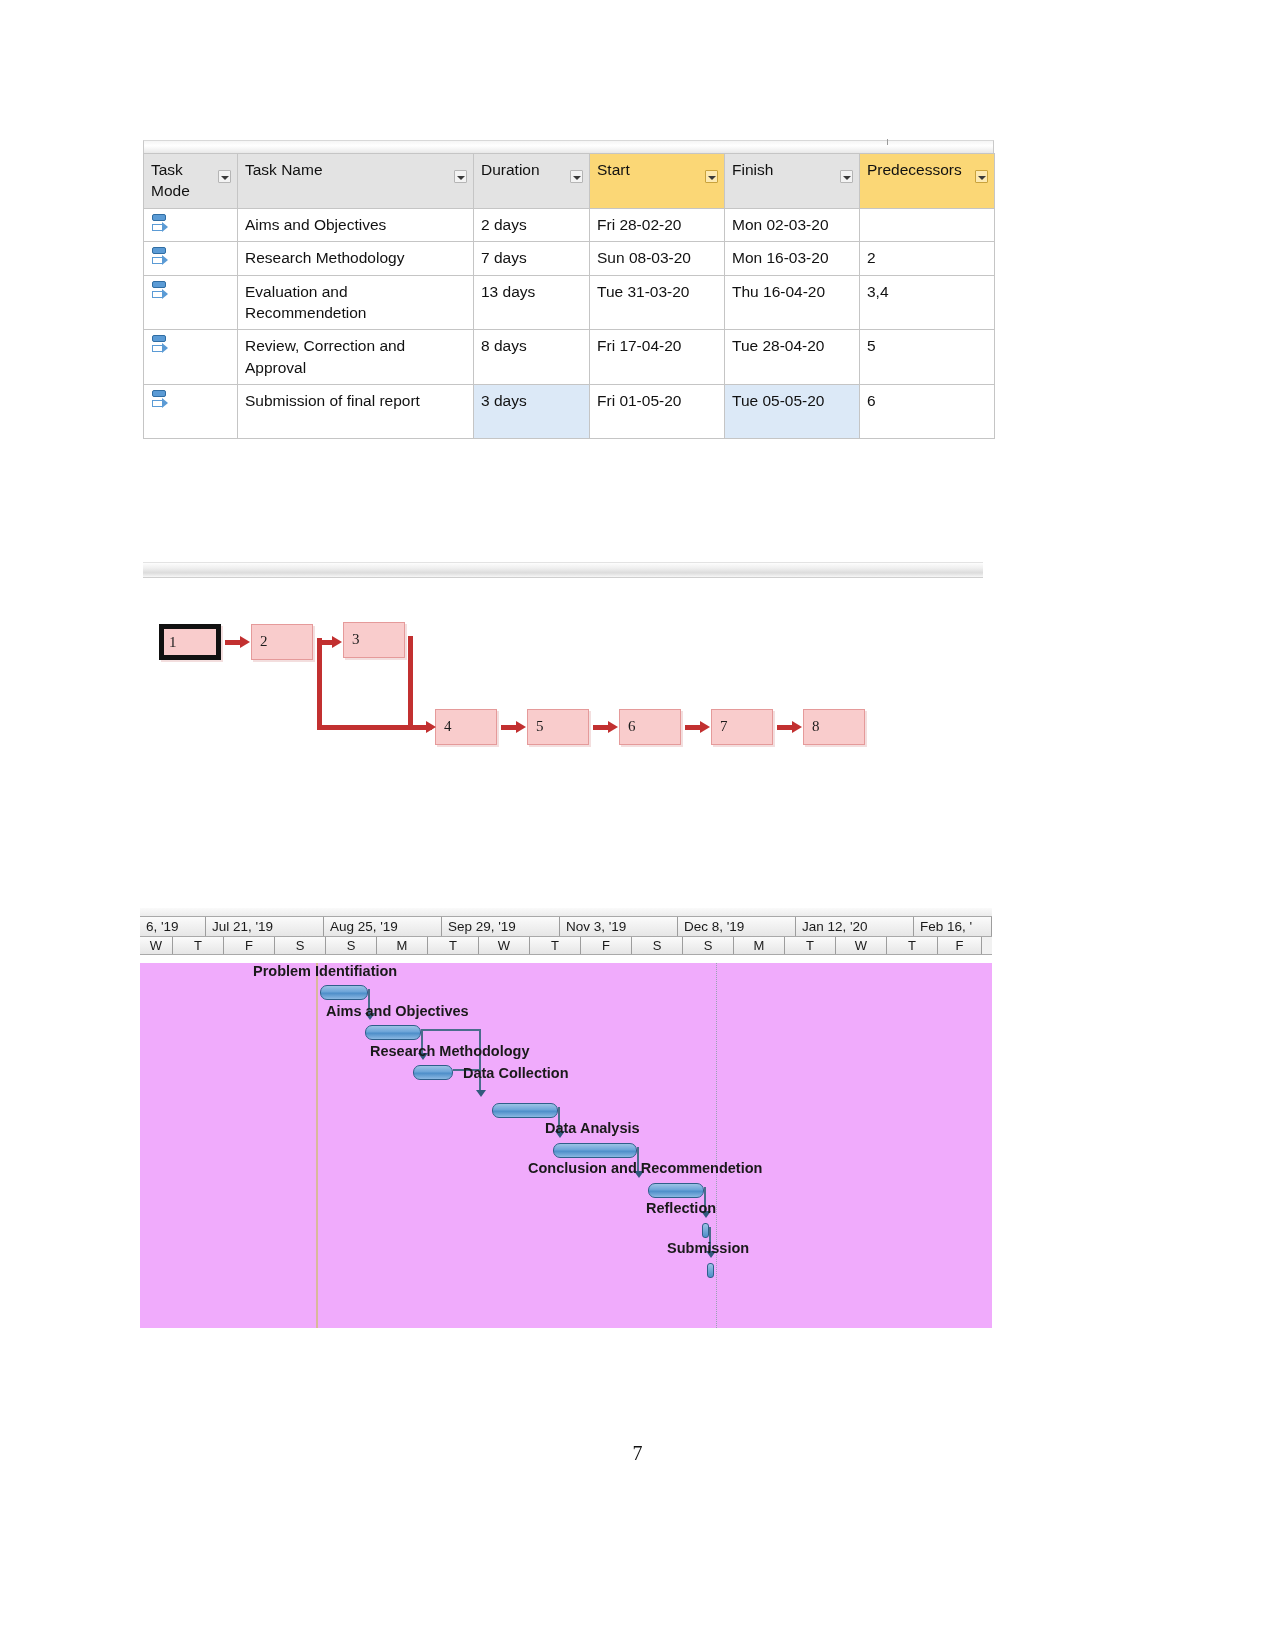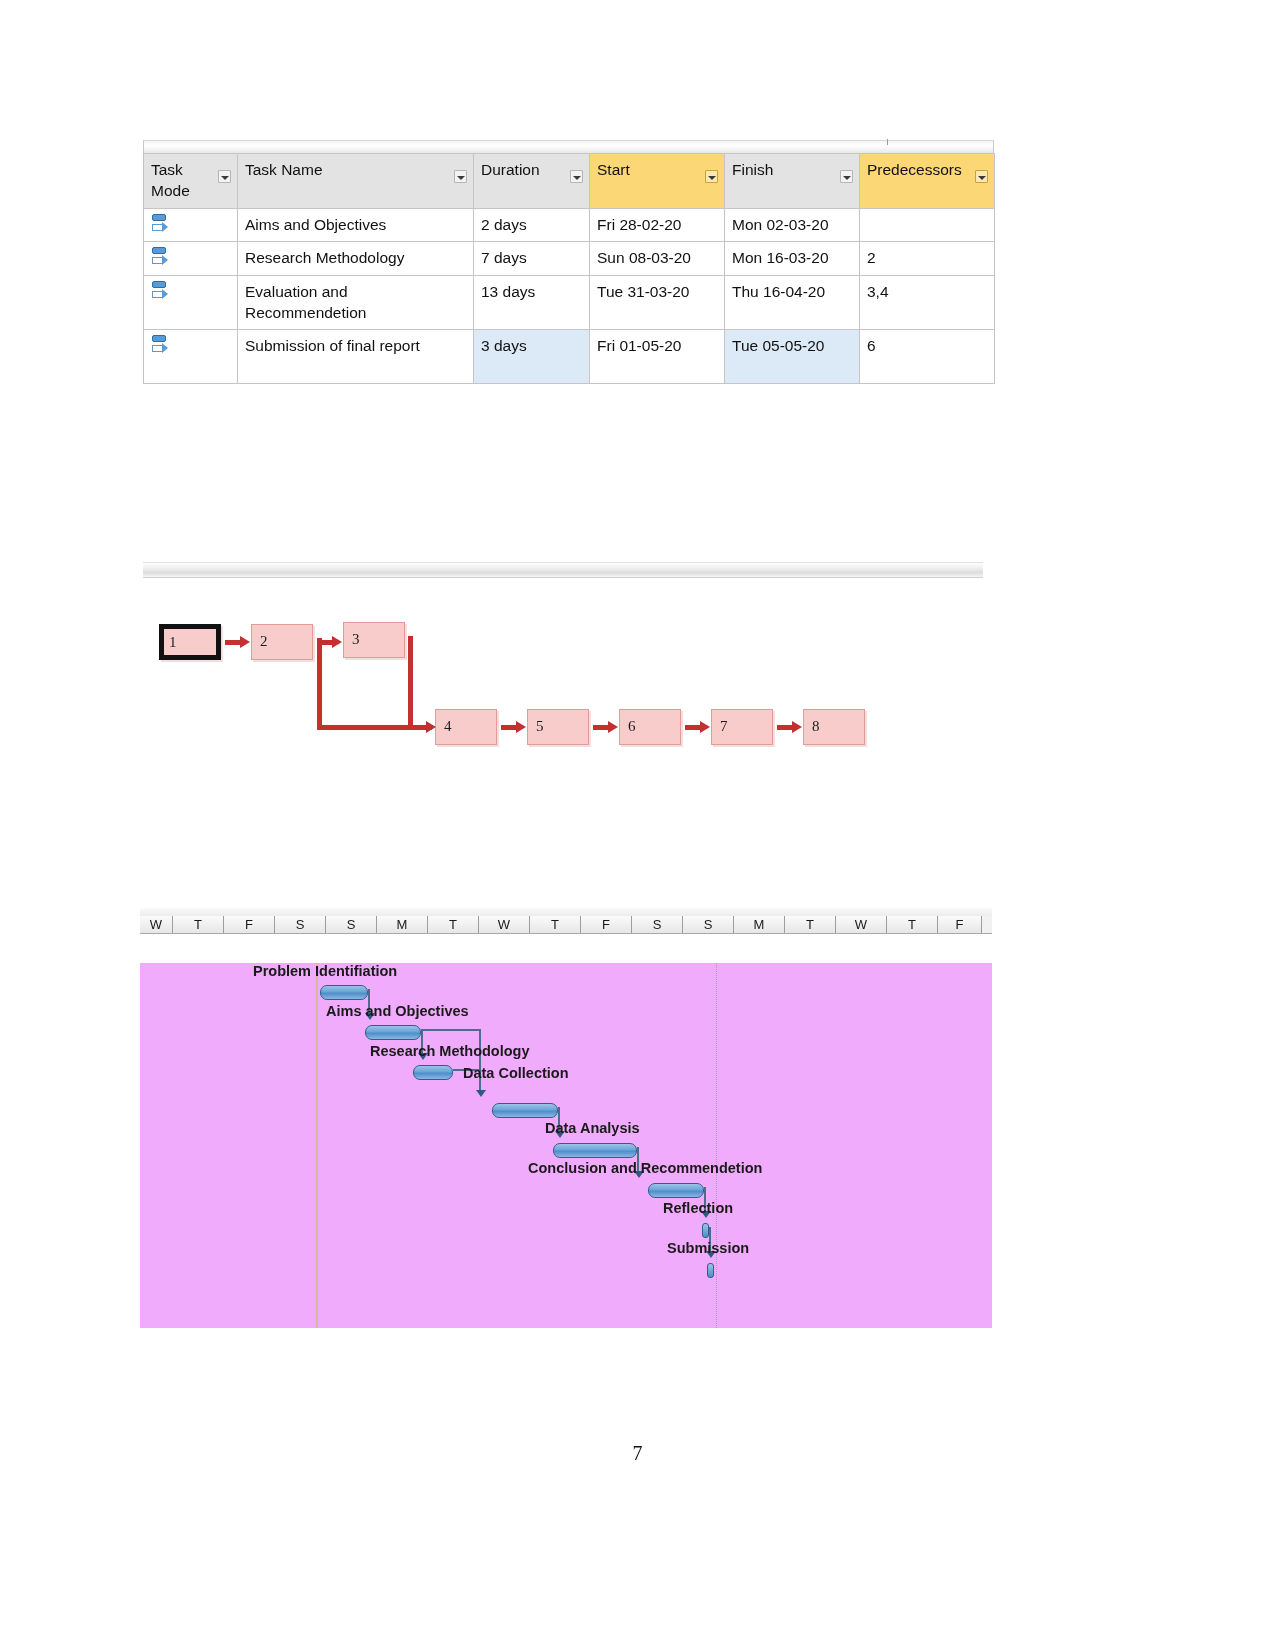--- a/index.html
+++ b/index.html
@@ -289,20 +289,33 @@
               <i class="bar"></i>
               <i class="arw"></i>
             </span>
         </td>
         <td class="namecell">Evaluation and Recommendetion</td>
         <td class="dur">13 days</td>
         <td>Tue 31-03-20</td>
         <td class="fin">Thu 16-04-20</td>
         <td>3,4</td>
       </tr>
+      <tr class="tall">
+        <td class="mode-cell">
+          <span class="mode-icon">
+              <i class="bar"></i>
+              <i class="arw"></i>
+            </span>
+        </td>
+        <td class="namecell">Review, Correction and Approval</td>
+        <td class="dur">8 days</td>
+        <td>Fri 17-04-20</td>
+        <td class="fin">Tue 28-04-20</td>
+        <td>5</td>
+      </tr>
       <tr class="tall sel">
         <td class="mode-cell">
           <span class="mode-icon">
               <i class="bar"></i>
               <i class="arw"></i>
             </span>
         </td>
         <td class="namecell">Submission of final report</td>
         <td class="dur">3 days</td>
         <td>Fri 01-05-20</td>
@@ -356,20 +369,30 @@
     <div class="narrow" style="left:450px; top:147px; width:16px;"></div>
     <div class="narrow" style="left:542px; top:147px; width:16px;"></div>
     <div class="narrow" style="left:634px; top:147px; width:16px;"></div>
   </div>
 </div>
 
 <div class="gantt-wrap">
   <div class="gantt-topbar"></div>
 
   <div class="tl-head">
+    <div class="tl-row months">
+      <div class="tl-cell" style="width:66px;">6, '19</div>
+      <div class="tl-cell" style="width:118px;">Jul 21, '19</div>
+      <div class="tl-cell" style="width:118px;">Aug 25, '19</div>
+      <div class="tl-cell" style="width:118px;">Sep 29, '19</div>
+      <div class="tl-cell" style="width:118px;">Nov 3, '19</div>
+      <div class="tl-cell" style="width:118px;">Dec 8, '19</div>
+      <div class="tl-cell" style="width:118px;">Jan 12, '20</div>
+      <div class="tl-cell" style="width:78px;">Feb 16, '</div>
+    </div>
     <div class="tl-row days">
       <div class="tl-cell" style="width:33px;">W</div>
       <div class="tl-cell" style="width:51px;">T</div>
       <div class="tl-cell" style="width:51px;">F</div>
       <div class="tl-cell" style="width:51px;">S</div>
       <div class="tl-cell" style="width:51px;">S</div>
       <div class="tl-cell" style="width:51px;">M</div>
       <div class="tl-cell" style="width:51px;">T</div>
       <div class="tl-cell" style="width:51px;">W</div>
       <div class="tl-cell" style="width:51px;">T</div>
@@ -413,21 +436,21 @@
     <div class="glabel" style="left:405px; top:157px;">Data Analysis</div>
     <div class="gbar" style="left:413px; top:180px; width:84px;"></div>
     <div class="glink" style="left:497px; top:184px; width:2px; height:26px;"></div>
     <div class="garrow" style="left:494px; top:208px;"></div>
 
     <div class="glabel" style="left:388px; top:197px;">Conclusion and Recommendetion</div>
     <div class="gbar" style="left:508px; top:220px; width:56px;"></div>
     <div class="glink" style="left:564px; top:224px; width:2px; height:26px;"></div>
     <div class="garrow" style="left:561px; top:248px;"></div>
 
-    <div class="glabel" style="left:523px; top:237px;">Reflection</div>
+    <div class="glabel" style="left:506px; top:237px;">Reflection</div>
     <div class="gmile" style="left:562px; top:260px;"></div>
     <div class="glink" style="left:569px; top:264px; width:2px; height:26px;"></div>
     <div class="garrow" style="left:566px; top:288px;"></div>
 
     <div class="glabel" style="left:527px; top:277px;text-align:right;">Submission</div>
     <div class="gmile" style="left:567px; top:300px;"></div>
   </div>
 </div>
 
 <div class="page-num">7</div>

